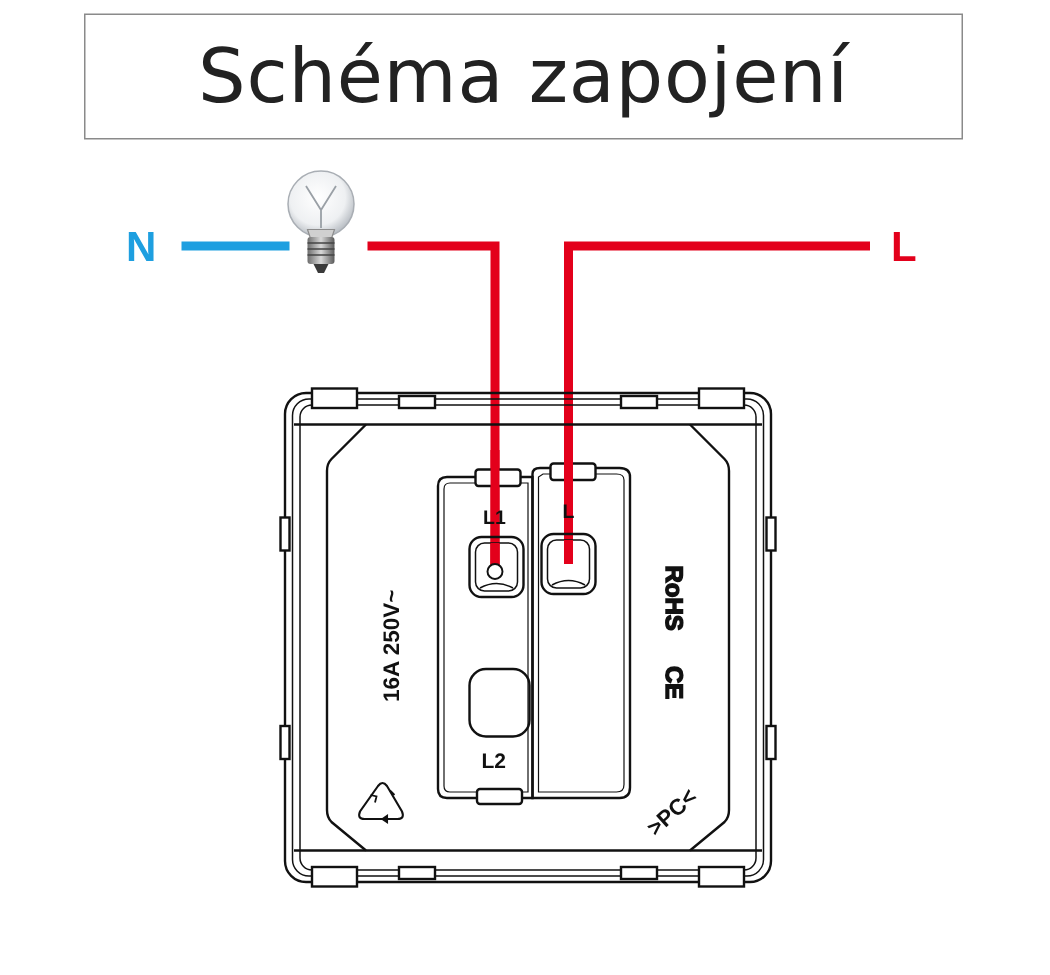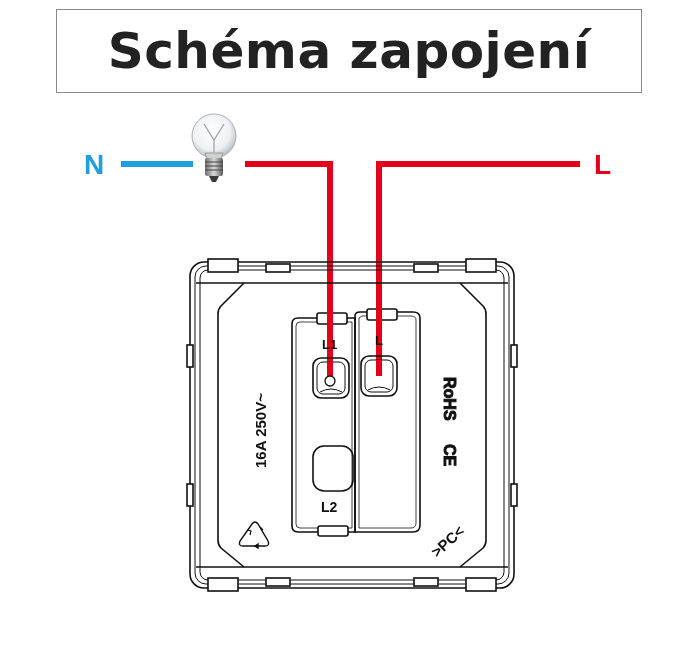--- a/index.html
+++ b/index.html
@@ -3,21 +3,21 @@
   <meta charset="utf-8">
   <style>
     html, body { margin: 0; padding: 0; background: #ffffff; }
     body { width: 700px; height: 650px; position: relative; overflow: hidden; font-family: "DejaVu Sans", sans-serif; }
     .title-box {
       position: absolute; left: 56px; top: 9px; width: 586px; height: 84px;
       border: 1.5px solid #8a8a8a; box-sizing: border-box;
       display: flex; align-items: center; justify-content: center;
     }
     .title-text {
-      font-family: "DejaVu Sans", sans-serif; font-weight: bold;
+      font-family: "DejaVu Sans", sans-serif; font-weight: normal;
       font-size: 50px; color: #222222; letter-spacing: 0.5px;
     }
     svg.diagram { position: absolute; left: 0; top: 0; }
     .lbl { font-family: "Liberation Sans", sans-serif; font-weight: bold; }
     .mark { font-family: "Liberation Sans", sans-serif; font-weight: bold; fill: #111; }
   </style>
 </head>
 <body>
 
 <div class="title-box">

